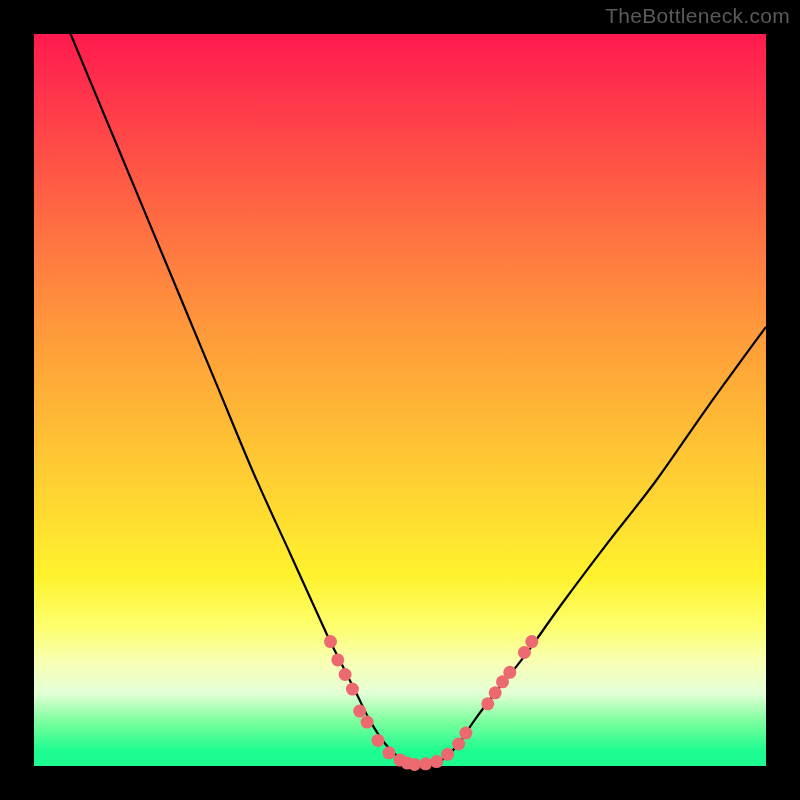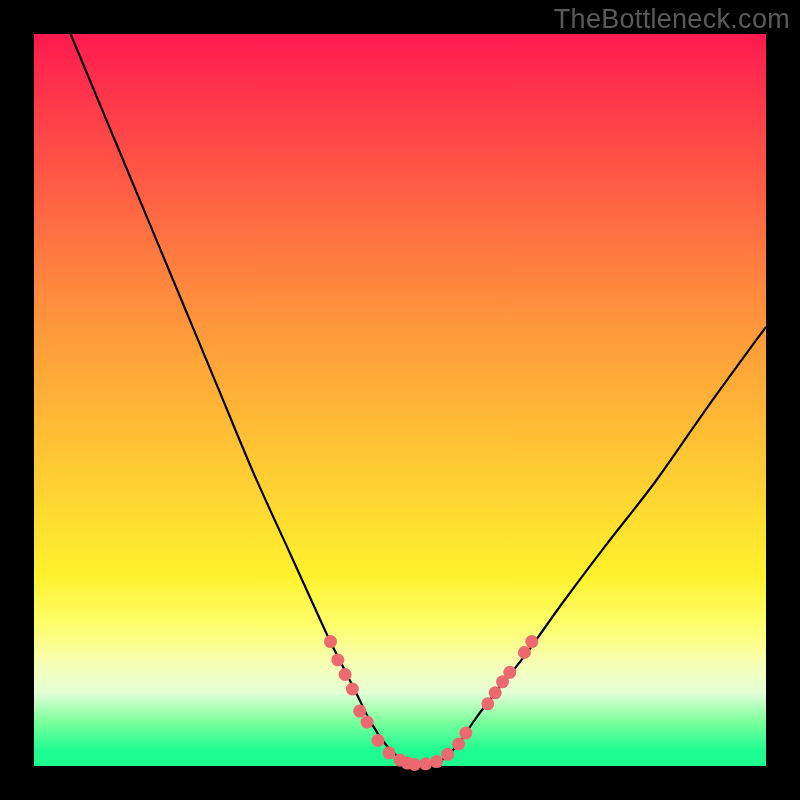--- a/index.html
+++ b/index.html
@@ -48,21 +48,21 @@
     top: 0;
     width: 732px;
     height: 732px;
     overflow: visible;
   }
   .watermark {
     position: absolute;
     top: 4px;
     right: 10px;
     color: #5a5a5a;
-    font-size: 27px;
+    font-size: 21px;
     font-weight: 500;
     letter-spacing: 0.3px;
     user-select: none;
   }
 </style>
 </head>
 <body>
 
 <div class="frame">
   <div class="plot">

